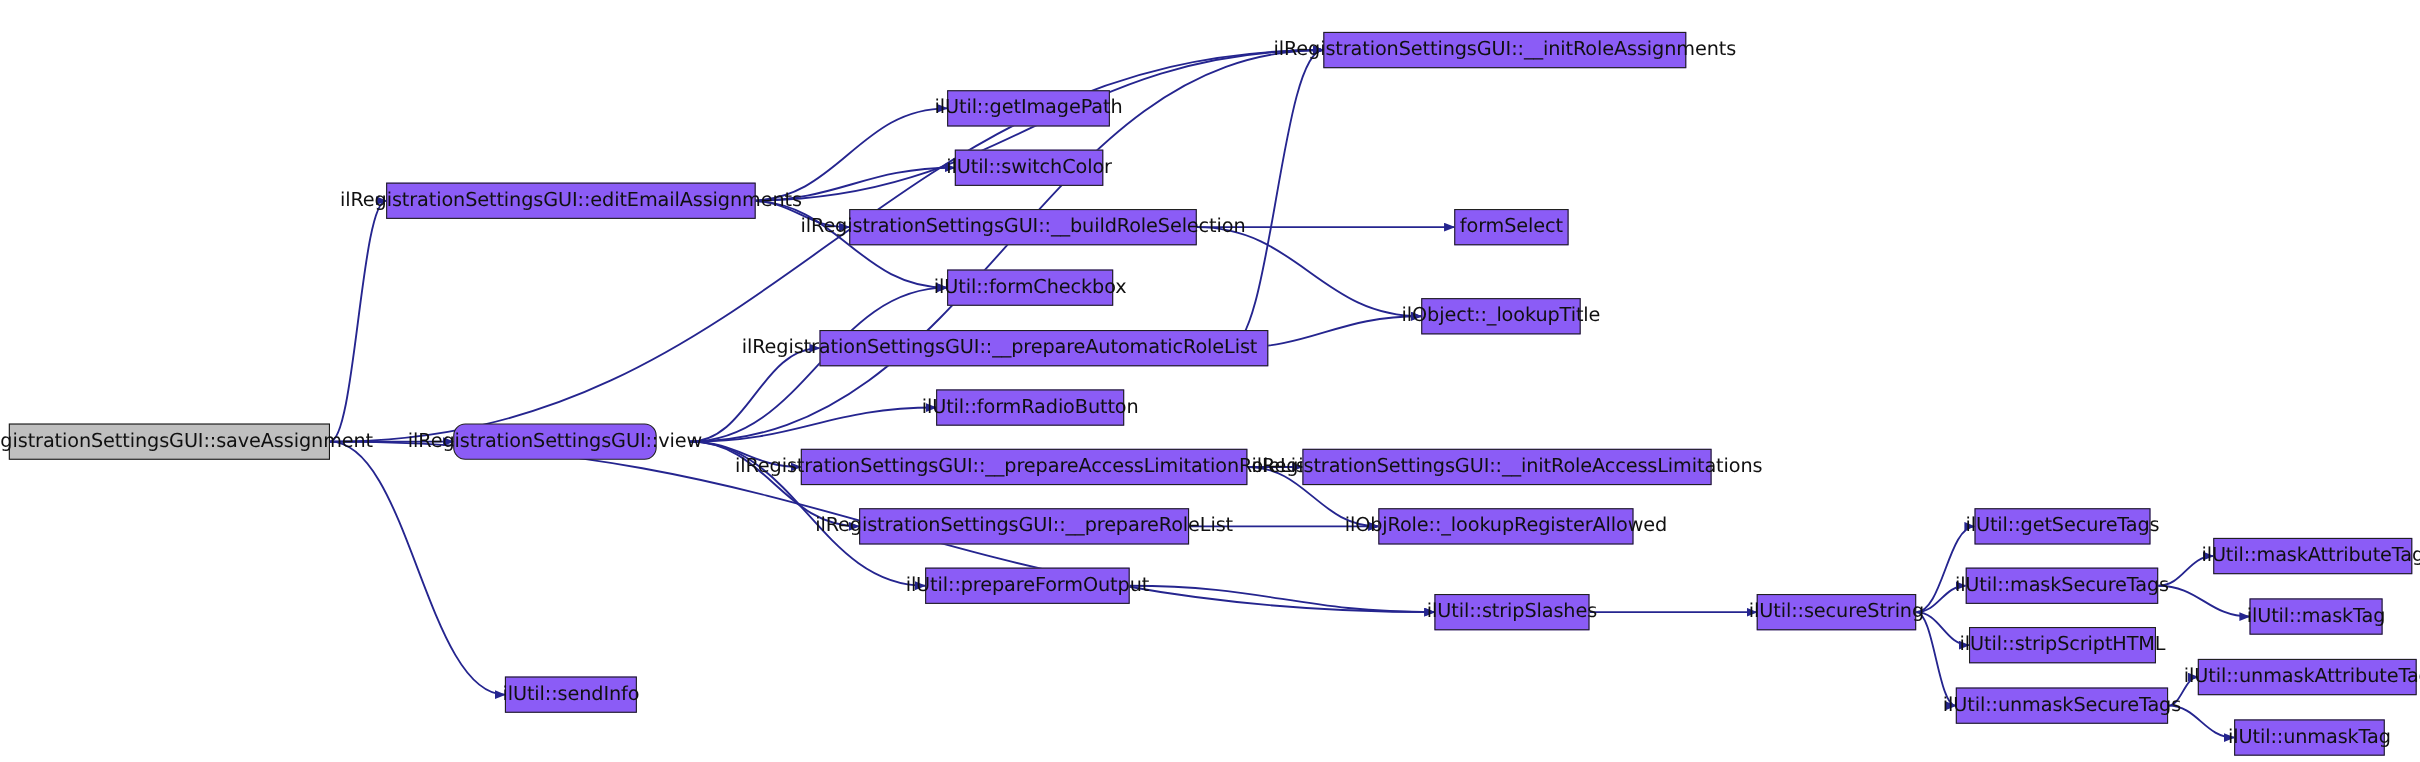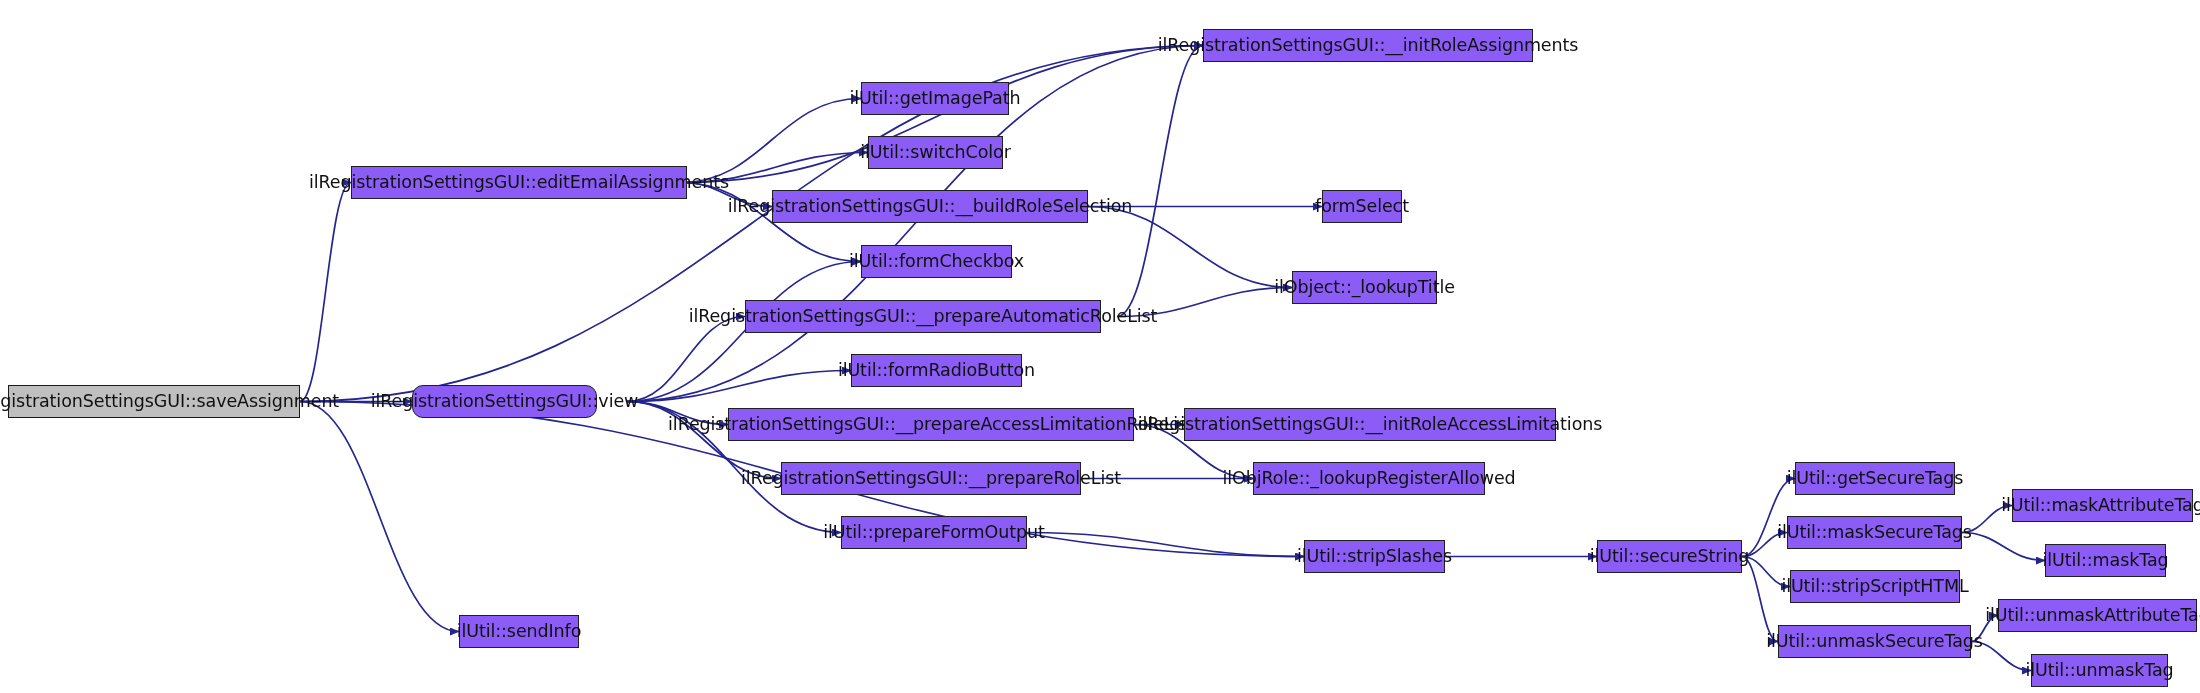--- a/index.html
+++ b/index.html
@@ -112,30 +112,30 @@
       </div>
       <div class="node" style="left: 861px; top: 82px; width: 148px;">
         <span class="node-label">ilUtil::getImagePath</span>
       </div>
       <div class="node" style="left: 868px; top: 136px; width: 135px;">
         <span class="node-label">ilUtil::switchColor</span>
       </div>
       <div class="node" style="left: 772px; top: 190px; width: 316px;">
         <span class="node-label">ilRegistrationSettingsGUI::__buildRoleSelection</span>
       </div>
-      <div class="node" style="left: 1322px; top: 190px; width: 80px;">
+      <div class="node" style="left: 1322px; top: 190px; width: 104px;">
         <span class="node-label">formSelect</span>
       </div>
       <div class="node" style="left: 861px; top: 245px; width: 151px;">
         <span class="node-label">ilUtil::formCheckbox</span>
       </div>
       <div class="node" style="left: 1292px; top: 271px; width: 145px; justify-content: center;">
         <span class="node-label">ilObject::_lookupTitle</span>
       </div>
-      <div class="node" style="left: 745px; top: 300px; width: 356px;">
+      <div class="node" style="left: 745px; top: 300px; width: 408px; justify-content: flex-end;">
         <span class="node-label">ilRegistrationSettingsGUI::__prepareAutomaticRoleList</span>
       </div>
       <div class="node" style="left: 851px; top: 354px; width: 171px;">
         <span class="node-label">ilUtil::formRadioButton</span>
       </div>
       <div class="node" style="left: 728px; top: 408px; width: 406px;">
         <span class="node-label">ilRegistrationSettingsGUI::__prepareAccessLimitationRoleList</span>
       </div>
       <div class="node" style="left: 1184px; top: 408px; width: 372px;">
         <span class="node-label">ilRegistrationSettingsGUI::__initRoleAccessLimitations</span>

